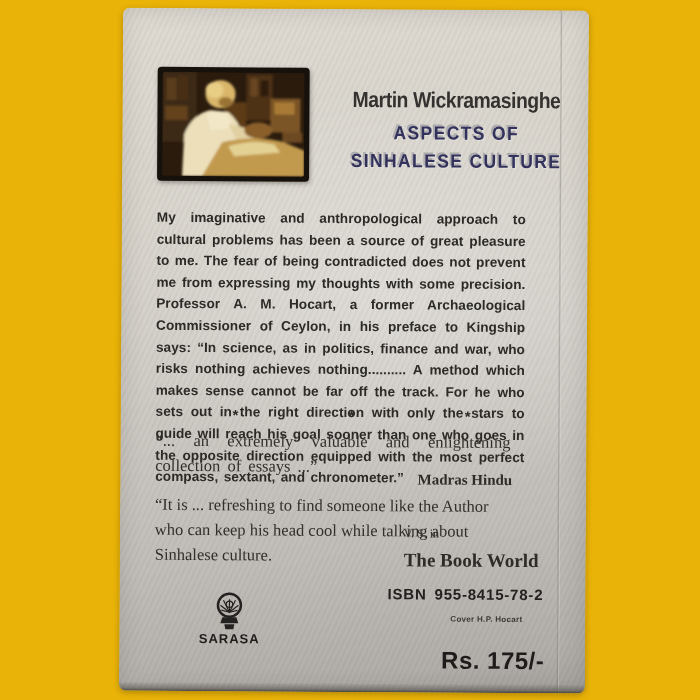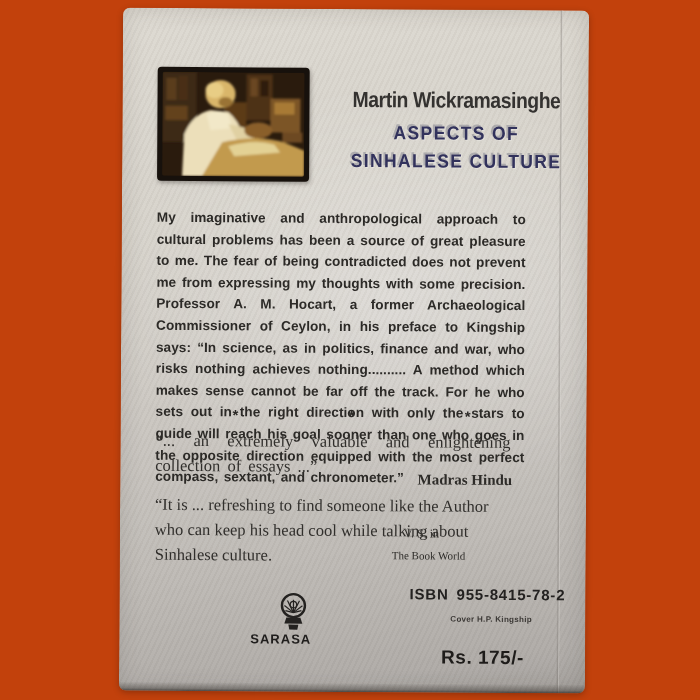--- a/index.html
+++ b/index.html
@@ -8,21 +8,21 @@
     width: 700px;
     height: 700px;
     background: #ffffff;
     font-family: "Liberation Sans", sans-serif;
     overflow: hidden;
   }
   .stage {
     position: relative;
     width: 700px;
     height: 700px;
-    background: #c2410c;
+    background: #eab308;
   }
   .book {
     position: absolute;
     left: 121px;
     top: 9px;
     width: 466px;
     height: 683px;
     border-radius: 7px;
     transform: rotate(0.35deg);
     background:
@@ -150,43 +150,42 @@
   }
   .review2-attr1 {
     position: absolute;
     left: 284px;
     top: 517px;
     font-size: 12px;
     color: #2e2c29;
   }
   .review2-attr2 {
     position: absolute;
-    left: 272px;
+    left: 284px;
     top: 540px;
-    font-size: 11px;
-    font-weight: 400;
+    font-size: 19px;
+    font-weight: 700;
     color: #2e2c29;
   }
   .isbn {
     position: absolute;
     left: 268px;
     top: 576px;
     font-size: 15px;
     font-weight: 700;
     letter-spacing: 0.8px;
     word-spacing: 3px;
     color: #232120;
-    margin-left: 22px;
   }
   .publisher-block {
     position: absolute;
     left: 28px;
     top: 583px;
     width: 164px;
-    text-align: right;
+    text-align: center;
     color: #232120;
   }
   .publisher-logo { display: inline-block; width: 36px; height: 40px; }
   .publisher-name {
     font-size: 13px;
     font-weight: 700;
     letter-spacing: 1px;
     margin-top: -4px;
     color: #1f1d1c;
   }
@@ -203,21 +202,21 @@
     top: 605px;
     font-size: 8px;
     font-weight: 700;
     letter-spacing: 0.3px;
     color: #3a3734;
   }
   .price {
     position: absolute;
     left: 322px;
     top: 637px;
-    font-size: 19px;
+    font-size: 24px;
     font-weight: 700;
     letter-spacing: 0.5px;
     color: #1e1c1a;
   }
 </style>
 </head>
 <body>
 
 <div class="stage">
   <div class="book">
@@ -292,18 +291,18 @@
           <path d="M18,21 L10,19"></path>
           <path d="M18,21 L26,19"></path>
           <circle cx="18" cy="13" r="3.2"></circle>
         </g>
         <path d="M11,26 L25,26 L27,32 L9,32 Z" fill="#242220"></path>
         <path d="M13,33 L23,33 L22,38 L14,38 Z" fill="#242220"></path>
       </svg>
       <div class="publisher-name">SARASA</div>
     </div>
 
-    <div class="cover-credit">Cover H.P. Kingship</div>
+    <div class="cover-credit">Cover H.P. Hocart</div>
     <div class="price">Rs. 175/-</div>
 
     <div class="bottom-edge"></div>
   </div>
 </div>
 
 </body></html>

